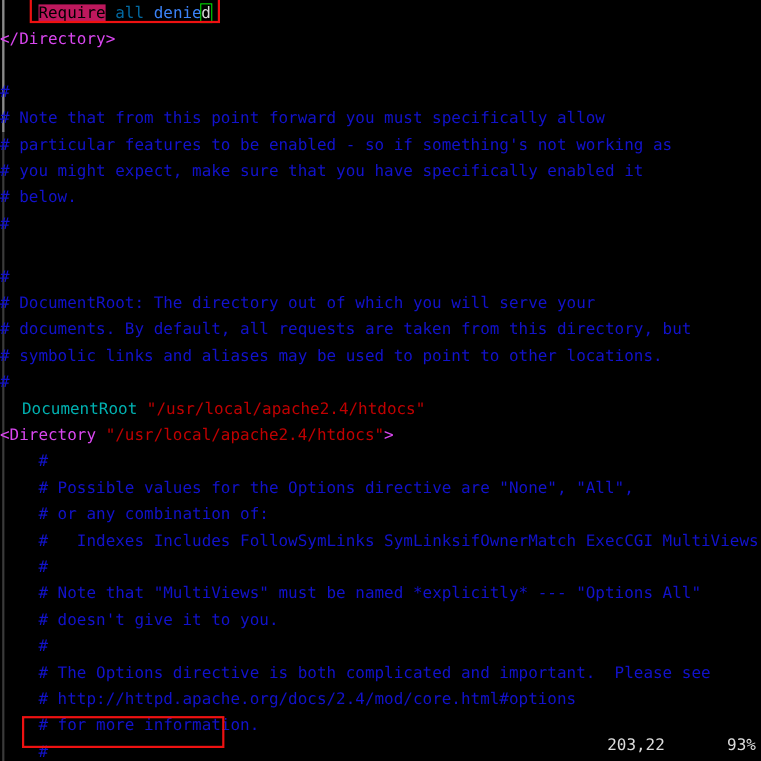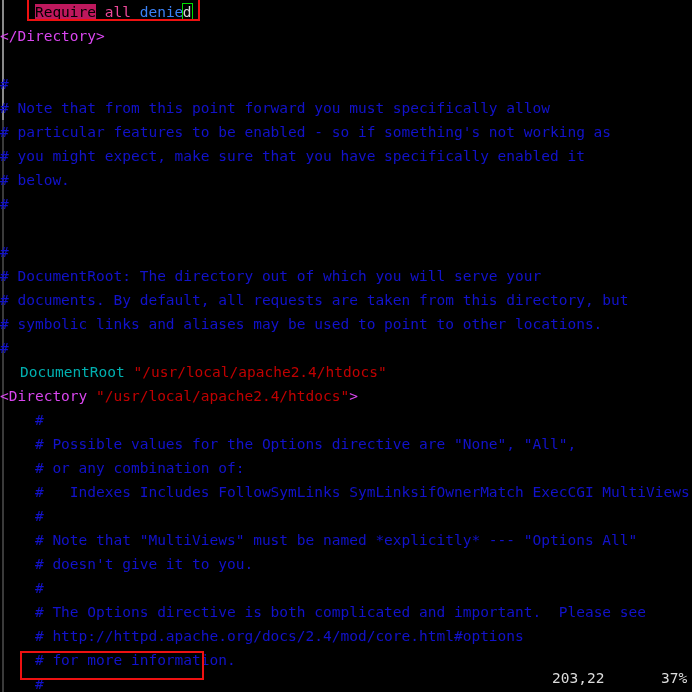--- a/index.html
+++ b/index.html
@@ -44,21 +44,21 @@
   }
   .ln {
     height: 24px;
     white-space: pre;
     position: relative;
   }
   .c-comment  { color: #1212cc; }
   .c-tag      { color: #d946ef; }
   .c-directive{ color: #00b0b0; padding-left: 20px; }
   .c-string   { color: #c00000; }
-  .c-value    { color: #ec4899; }
+  .c-value    { color: #0369a1; }
   .c-plain    { color: #3b82f6; }
   .c-kwhl     { background: #be185d; color: #000000; }
   .cursor-box {
     border: 1.5px solid #00dd00;
     color: #d8d8d8;
     padding: 0 0px;
     margin: 0 -1.5px;
   }
   
   .annot {
@@ -92,16 +92,16 @@
     <div id="gutter-thumb"></div>
   </div>
 
   <div id="code"><div class="ln"><span class="c-plain">    </span><span class="c-kwhl">Require</span><span class="c-plain"> </span><span class="c-value">all</span><span class="c-plain"> </span><span class="c-plain">denie</span><span class="c-plain cursor-box">d</span></div><div class="ln"><span class="c-tag">&lt;/Directory&gt;</span></div><div class="ln">&nbsp;</div><div class="ln"><span class="c-comment">#</span></div><div class="ln"><span class="c-comment"># Note that from this point forward you must specifically allow</span></div><div class="ln"><span class="c-comment"># particular features to be enabled - so if something's not working as</span></div><div class="ln"><span class="c-comment"># you might expect, make sure that you have specifically enabled it</span></div><div class="ln"><span class="c-comment"># below.</span></div><div class="ln"><span class="c-comment">#</span></div><div class="ln">&nbsp;</div><div class="ln"><span class="c-comment">#</span></div><div class="ln"><span class="c-comment"># DocumentRoot: The directory out of which you will serve your</span></div><div class="ln"><span class="c-comment"># documents. By default, all requests are taken from this directory, but</span></div><div class="ln"><span class="c-comment"># symbolic links and aliases may be used to point to other locations.</span></div><div class="ln"><span class="c-comment">#</span></div><div class="ln"><span class="c-directive">DocumentRoot</span><span class="c-plain"> </span><span class="c-string">"/usr/local/apache2.4/htdocs"</span></div><div class="ln"><span class="c-tag">&lt;Directory </span><span class="c-string">"/usr/local/apache2.4/htdocs"</span><span class="c-tag">&gt;</span></div><div class="ln"><span class="c-plain">    </span><span class="c-comment">#</span></div><div class="ln"><span class="c-plain">    </span><span class="c-comment"># Possible values for the Options directive are "None", "All",</span></div><div class="ln"><span class="c-plain">    </span><span class="c-comment"># or any combination of:</span></div><div class="ln"><span class="c-plain">    </span><span class="c-comment">#   Indexes Includes FollowSymLinks SymLinksifOwnerMatch ExecCGI MultiViews</span></div><div class="ln"><span class="c-plain">    </span><span class="c-comment">#</span></div><div class="ln"><span class="c-plain">    </span><span class="c-comment"># Note that "MultiViews" must be named *explicitly* --- "Options All"</span></div><div class="ln"><span class="c-plain">    </span><span class="c-comment"># doesn't give it to you.</span></div><div class="ln"><span class="c-plain">    </span><span class="c-comment">#</span></div><div class="ln"><span class="c-plain">    </span><span class="c-comment"># The Options directive is both complicated and important.  Please see</span></div><div class="ln"><span class="c-plain">    </span><span class="c-comment"># http://httpd.apache.org/docs/2.4/mod/core.html#options</span></div><div class="ln"><span class="c-plain">    </span><span class="c-comment"># for more information.</span></div><div class="ln"><span class="c-plain">    </span><span class="c-comment">#</span></div></div>
 
   <div class="annot" id="annot-top"></div>
   <div class="annot" id="annot-bottom"></div>
 
   <div id="statusline">
     <span id="status-pos">203,22</span>
-    <span id="status-pct">37%</span>
+    <span id="status-pct">93%</span>
   </div>
 
 </div>
 
 </body></html>

